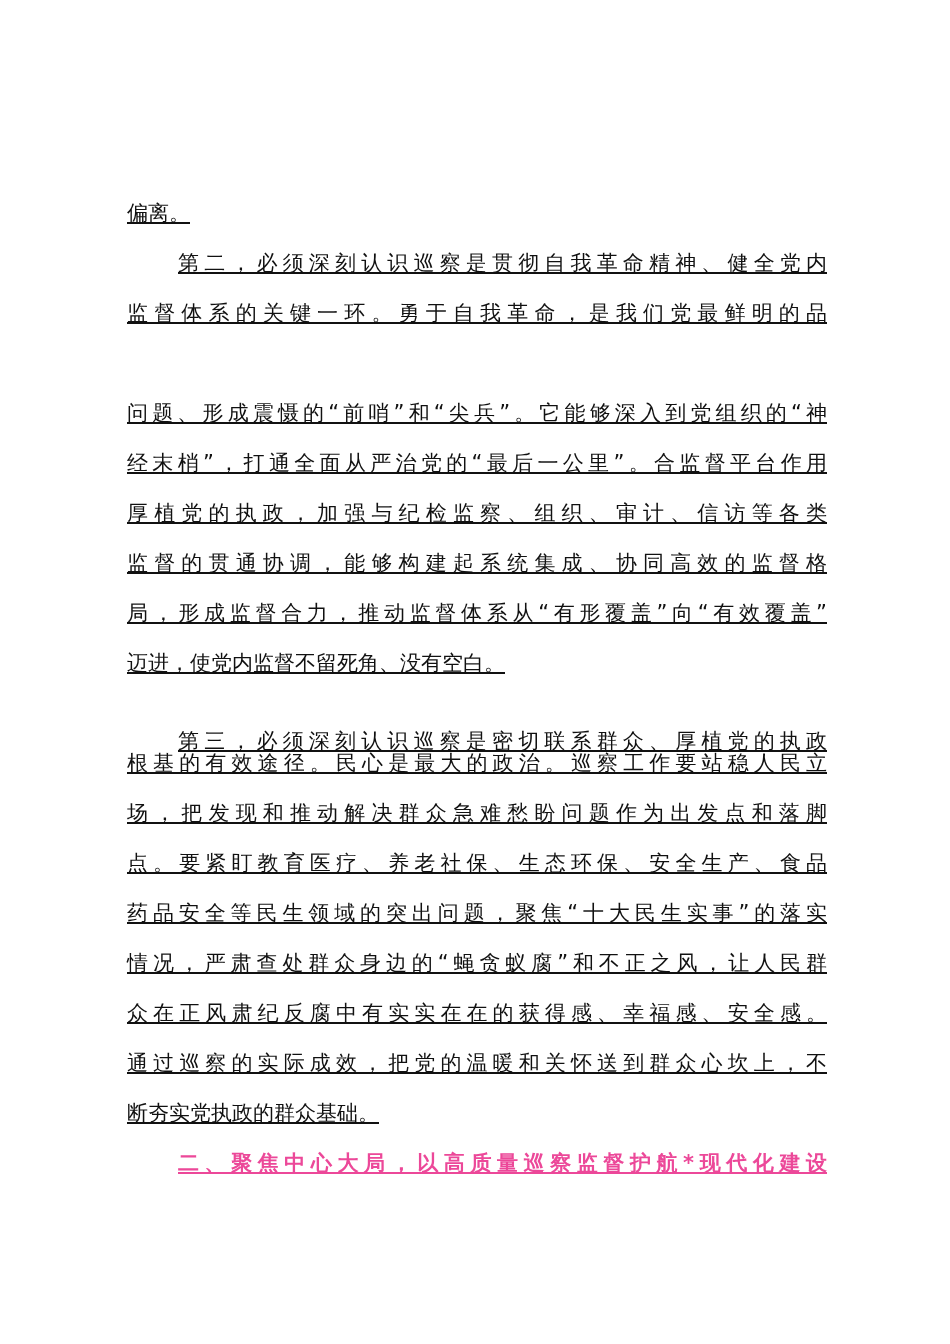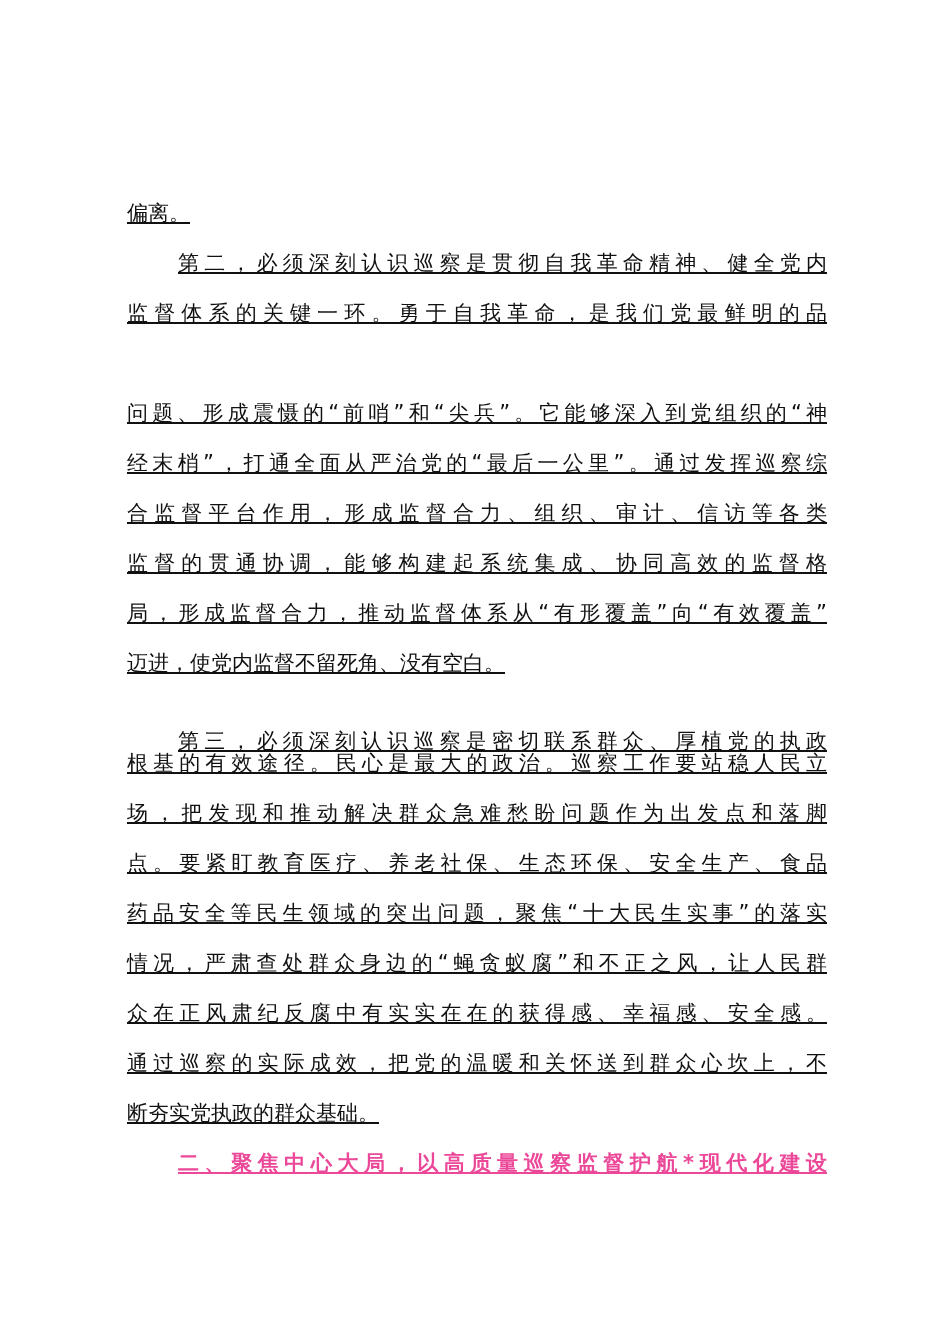--- a/index.html
+++ b/index.html
@@ -27,22 +27,22 @@
   .line.heading { font-weight: bold; color: #ec4899; }
 </style>
 </head>
 <body>
 
 <div class="page">
   <div class="line last" style="top:196px">偏离。</div>
   <div class="line indent" style="top:246px">第二，必须深刻认识巡察是贯彻自我革命精神、健全党内</div>
   <div class="line" style="top:296px">监督体系的关键一环。勇于自我革命，是我们党最鲜明的品</div>
   <div class="line" style="top:396px">问题、形成震慑的“前哨”和“尖兵”。它能够深入到党组织的“神</div>
-  <div class="line" style="top:446px">经末梢”，打通全面从严治党的“最后一公里”。通过发挥巡察综</div>
-  <div class="line" style="top:496px">合监督平台作用，形成监督合力、组织、审计、信访等各类</div>
+  <div class="line" style="top:446px">经末梢”，打通全面从严治党的“最后一公里”。合监督平台作用</div>
+  <div class="line" style="top:496px">厚植党的执政，加强与纪检监察、组织、审计、信访等各类</div>
   <div class="line" style="top:546px">监督的贯通协调，能够构建起系统集成、协同高效的监督格</div>
   <div class="line" style="top:596px">局，形成监督合力，推动监督体系从“有形覆盖”向“有效覆盖”</div>
   <div class="line last" style="top:646px">迈进，使党内监督不留死角、没有空白。</div>
   <div class="line indent" style="top:724px">第三，必须深刻认识巡察是密切联系群众、厚植党的执政</div>
   <div class="line" style="top:746px">根基的有效途径。民心是最大的政治。巡察工作要站稳人民立</div>
   <div class="line" style="top:796px">场，把发现和推动解决群众急难愁盼问题作为出发点和落脚</div>
   <div class="line" style="top:846px">点。要紧盯教育医疗、养老社保、生态环保、安全生产、食品</div>
   <div class="line" style="top:896px">药品安全等民生领域的突出问题，聚焦“十大民生实事”的落实</div>
   <div class="line" style="top:946px">情况，严肃查处群众身边的“蝇贪蚁腐”和不正之风，让人民群</div>
   <div class="line" style="top:1046px">通过巡察的实际成效，把党的温暖和关怀送到群众心坎上，不</div>

